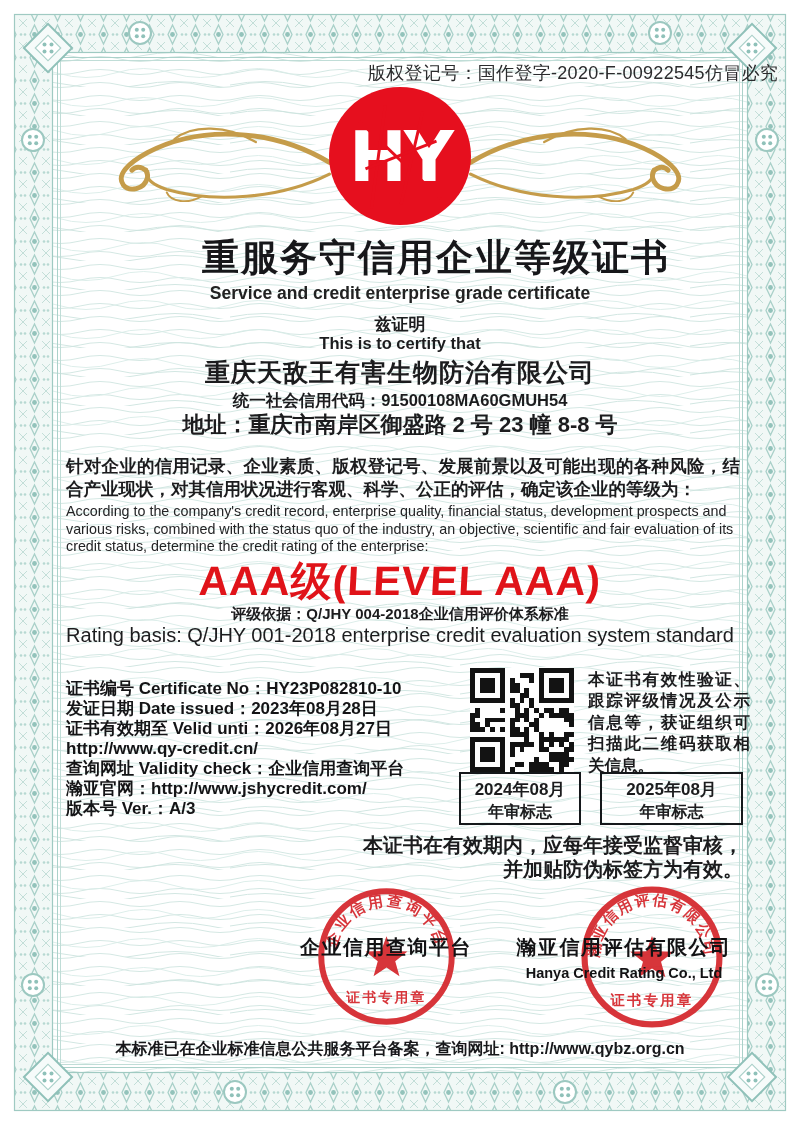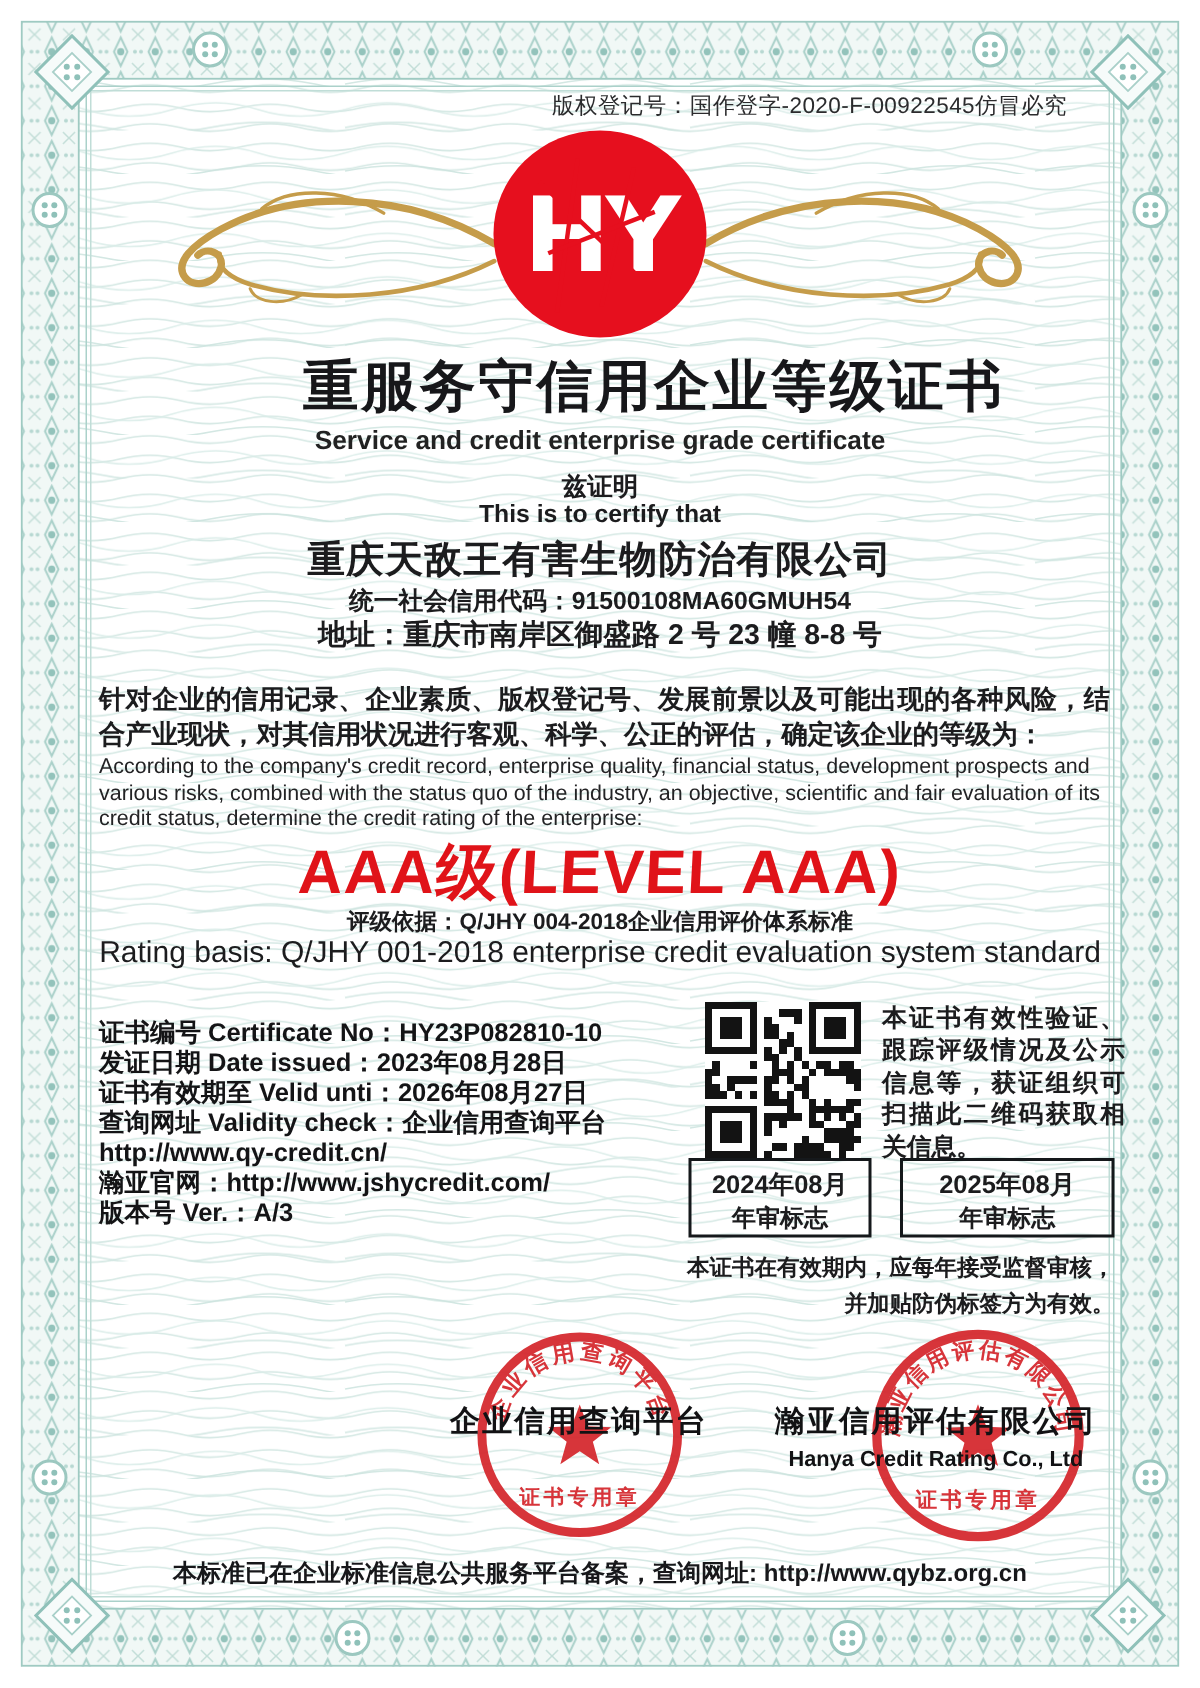--- a/index.html
+++ b/index.html
@@ -3,46 +3,46 @@
 <meta charset="utf-8">
 <style>
   html,body{margin:0;padding:0;background:#ffffff;}
   .cert{
     position:relative;width:800px;height:1125px;overflow:hidden;background:#fff;
     font-family:"Liberation Sans","DejaVu Sans",sans-serif;color:#1c1c1e;
   }
   .abs{position:absolute;}
   .ctr{left:0;width:100%;text-align:center;}
   .bg{position:absolute;left:0;top:0;}
-  .copyright{position:absolute;top:61px;left:368px;font-size:15px;color:#2b2b2d;letter-spacing:.3px;}
+  .copyright{position:absolute;top:61px;left:368px;font-size:18px;color:#2b2b2d;letter-spacing:.3px;}
   .logo{position:absolute;left:326px;top:84px;width:148px;height:144px;}
   .flourish{position:absolute;top:114px;width:228px;height:92px;}
   .fl-l{left:106px;}
   .fl-r{left:466px;transform:scaleX(-1);}
   .title{top:233px;font-size:37px;font-weight:bold;letter-spacing:2px;color:#17171a;padding-left:36px;}
   .title-en{top:283px;font-size:17.5px;font-weight:600;color:#222;}
   .certify{top:313px;font-size:17px;font-weight:600;}
   .certify-en{top:334px;font-size:16.5px;font-weight:600;}
   .company{top:356px;font-size:25px;font-weight:bold;letter-spacing:1px;}
   .code{top:390px;font-size:16.5px;font-weight:600;}
-  .addr{top:410px;font-size:19px;font-weight:600;}
+  .addr{top:410px;font-size:22px;font-weight:600;}
   .para-cn{top:455px;left:66px;width:674px;font-size:17.5px;font-weight:600;line-height:23px;text-align:justify;}
   .para-en{top:503px;left:66px;width:680px;font-size:14.3px;font-weight:500;line-height:17.6px;color:#232325;}
   .level{top:554px;font-size:41px;font-weight:800;color:#e01319;letter-spacing:1px;transform:skewX(-3deg);}
   .basis-cn{top:605px;font-size:15px;font-weight:600;}
   .basis-en{top:624px;font-size:20px;font-weight:500;}
   .details{position:absolute;top:679px;left:66px;font-size:17px;font-weight:600;line-height:20px;color:#141416;}
   .qr{position:absolute;left:470px;top:668px;width:104px;height:104px;background:#fff;}
   .qr-note{position:absolute;top:669px;left:588px;width:162px;font-size:16.5px;font-weight:600;line-height:21.4px;text-align:justify;}
   .ybox{position:absolute;top:772px;height:53px;border:2.5px solid #15181b;box-sizing:border-box;text-align:center;font-weight:600;background:transparent;}
   .ybox1{left:459px;width:122px;}
   .ybox2{left:600px;width:143px;}
   .ydate{margin-top:4px;font-size:17px;}
   .ylab{font-size:16px;margin-top:1px;}
-  .superv{position:absolute;top:834px;right:57px;text-align:right;font-size:15px;font-weight:600;line-height:23.5px;}
+  .superv{position:absolute;top:834px;right:57px;text-align:right;font-size:20px;font-weight:600;line-height:23.5px;}
   .seal{position:absolute;opacity:.93;z-index:4;}
   .seal-l{left:313px;top:883px;width:147px;height:147px;}
   .seal-r{left:576px;top:881px;width:152px;height:152px;}
   .org{position:absolute;text-align:center;z-index:5;color:#121214;}
   .org-l{left:240px;top:934px;width:292px;}
   .org-r{left:478px;top:934px;width:292px;}
   .org-cn{font-size:20px;font-weight:bold;letter-spacing:1.5px;}
   .org-en{font-size:14.5px;font-weight:600;margin-top:4px;}
   .footer{top:1039px;font-size:16px;font-weight:600;color:#17171a;}
 </style>
@@ -151,22 +151,22 @@
   <div class="abs para-cn">针对企业的信用记录、企业素质、版权登记号、发展前景以及可能出现的各种风险，结合产业现状，对其信用状况进行客观、科学、公正的评估，确定该企业的等级为：</div>
   <div class="abs para-en">According to the company's credit record, enterprise quality, financial status, development prospects and various risks, combined with the status quo of the industry, an objective, scientific and fair evaluation of its credit status, determine the credit rating of the enterprise:</div>
   <div class="abs ctr level">AAA级(LEVEL AAA)</div>
   <div class="abs ctr basis-cn">评级依据：Q/JHY 004-2018企业信用评价体系标准</div>
   <div class="abs ctr basis-en">Rating basis: Q/JHY 001-2018 enterprise credit evaluation system standard</div>
 
   <div class="details">
     <div>证书编号 Certificate No：HY23P082810-10</div>
     <div>发证日期 Date issued：2023年08月28日</div>
     <div>证书有效期至 Velid unti：2026年08月27日</div>
+    <div>http://www.qy-credit.cn/</div>
     <div>查询网址 Validity check：企业信用查询平台</div>
-    <div>http://www.qy-credit.cn/</div>
     <div>瀚亚官网：http://www.jshycredit.com/</div>
     <div>版本号 Ver.：A/3</div>
   </div>
 
   <svg id="qr" class="qr" viewBox="0 0 21 21" shape-rendering="crispEdges">
     <rect width="21" height="21" fill="#ffffff"></rect>
     <g fill="#131313">
       <rect x="0" y="0" width="7" height="7"></rect>
         <rect x="14" y="0" width="7" height="7"></rect>
         <rect x="0" y="14" width="7" height="7"></rect>

